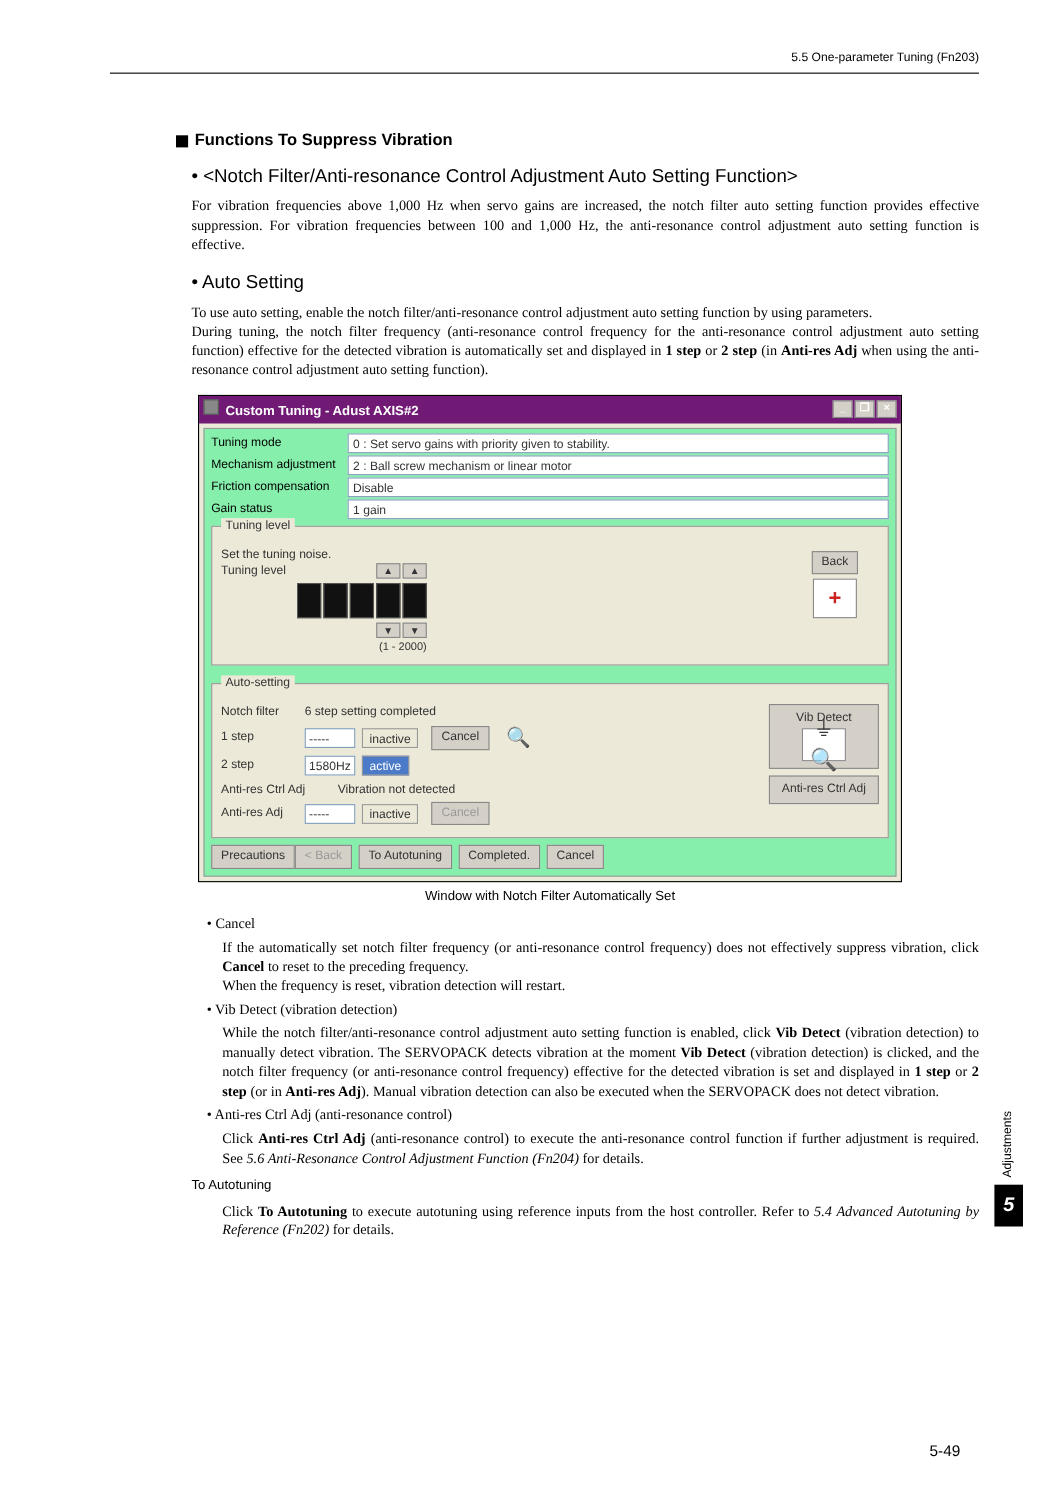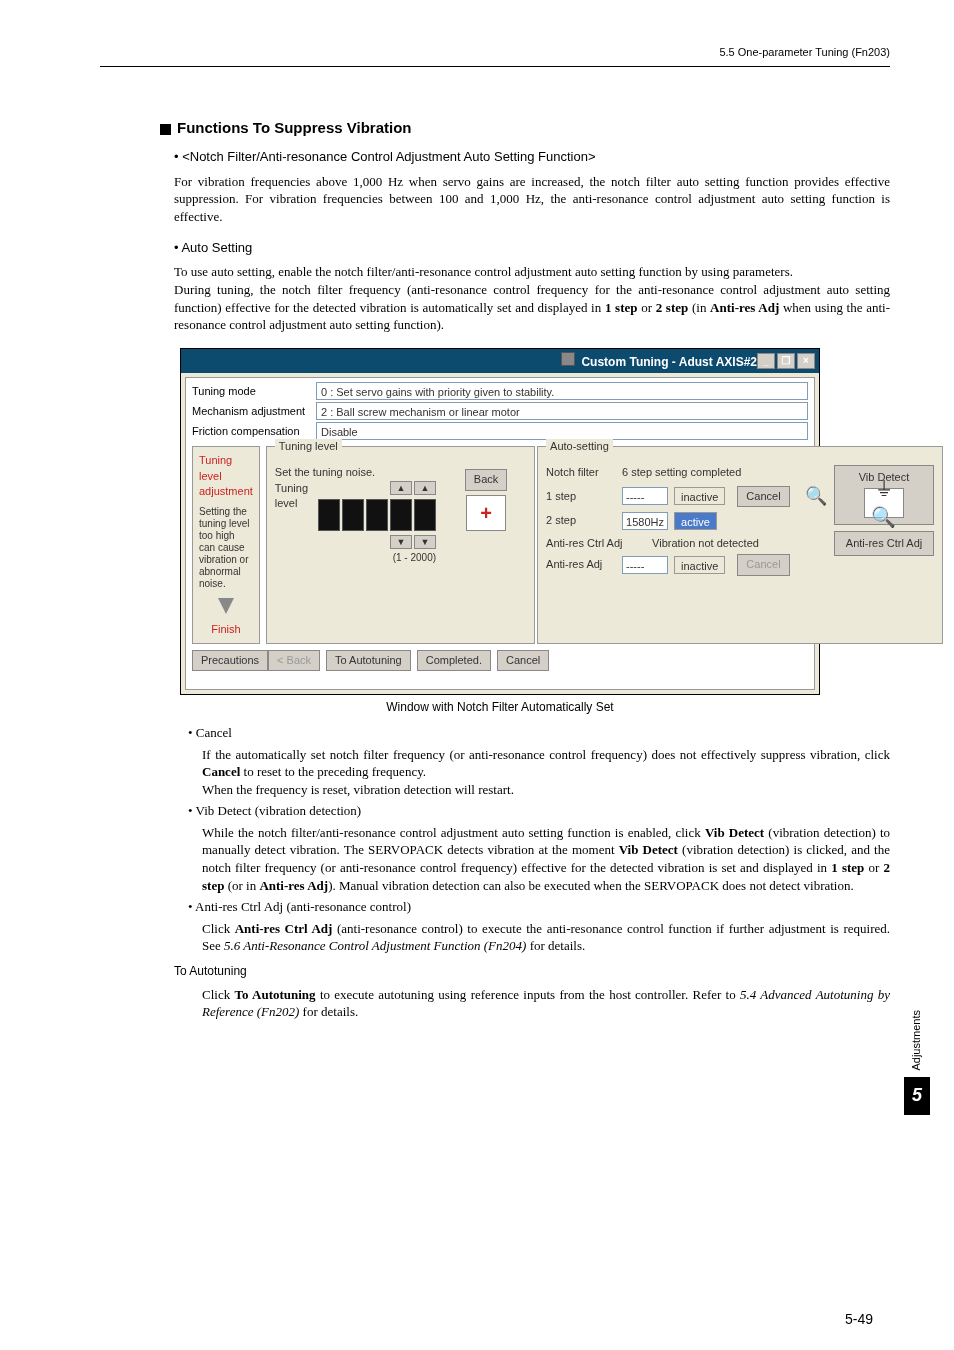--- a/index.html
+++ b/index.html
@@ -25,21 +25,21 @@
   .content { padding-left: 60px; }
   .h2 {
     font-family: Arial, sans-serif;
     font-size: 15px;
     font-weight: bold;
     margin-bottom: 10px;
   }
   .bullet-block { margin-left: 14px; margin-bottom: 14px; }
   .bullet-title {
     font-family: Arial, sans-serif;
-    font-size: 13px;
+    font-size: 17px;
     margin-bottom: 6px;
   }
   .para {
     font-family: "Times New Roman", serif;
     font-size: 13px;
     line-height: 1.35;
     text-align: justify;
   }
   .para b { font-weight: bold; }
   .para i { font-style: italic; }
@@ -50,43 +50,43 @@
   .win {
     width: 640px;
     border: 1px solid #000;
     background: #ece9d8;
     font-family: Tahoma, Arial, sans-serif;
     font-size: 11px;
     margin: 12px 0 4px 20px;
     color: #333;
   }
   .titlebar {
-    background: #0c4a6e;
+    background: #701a75;
     color: #fff;
     padding: 3px 4px;
     display: flex;
     align-items: center;
-    justify-content: flex-end;
+    justify-content: space-between;
     font-weight: bold;
     font-size: 12px;
   }
   .titlebar .icon {
     width: 14px; height: 14px; background: #888; display: inline-block; margin-right: 6px;
     border: 1px solid #555;
   }
   .winbtns { display: flex; gap: 2px; }
   .winbtn {
     width: 18px; height: 16px;
     background: #d4d0c8;
     border: 1px solid #888;
     font-size: 10px;
     text-align: center;
     line-height: 14px;
   }
-  .wclient { border: 1px solid #999; margin: 4px; background: #ffffff; padding: 4px 6px 18px 6px; }
+  .wclient { border: 1px solid #999; margin: 4px; background: #86efac; padding: 4px 6px 6px 6px; }
   .frow { display: flex; align-items: center; margin-bottom: 2px; }
   .flabel { width: 124px; color: #000; }
   .finput {
     flex: 1;
     background: #fff;
     border: 1px solid #7f9db9;
     padding: 1px 4px;
     height: 18px;
     line-height: 16px;
     overflow: hidden;
@@ -104,22 +104,22 @@
     width: 0; height: 0;
     border-left: 8px solid transparent;
     border-right: 8px solid transparent;
     border-top: 16px solid #888;
     margin: 8px auto;
   }
   .finish { text-align: center; color: #c22; }
   .midgroup {
     flex: 1;
     display: flex;
-    flex-direction: row;
-    gap: 2px;
+    flex-direction: column;
+    gap: 16px;
   }
   .groupbox {
     border: 1px solid #999;
     padding: 18px 8px 8px 8px;
     position: relative;
     background: #ece9d8;
   }
   .groupbox .legend {
     position: absolute;
     top: -8px; left: 8px;
@@ -285,28 +285,26 @@
           <div class="finput">0 : Set servo gains with priority given to stability.</div>
         </div>
         <div class="frow">
           <div class="flabel">Mechanism adjustment</div>
           <div class="finput">2 : Ball screw mechanism or linear motor</div>
         </div>
         <div class="frow">
           <div class="flabel">Friction compensation</div>
           <div class="finput">Disable</div>
         </div>
+        <div class="frow">
+          <div class="flabel">Gain status</div>
+          <div class="finput">1 gain</div>
+        </div>
 
         <div class="lower">
-          <div class="leftcol">
-            <div class="adj-title">Tuning level adjustment</div>
-            <div class="adj-note">Setting the tuning level too high can cause vibration or abnormal noise.</div>
-            <div class="arrow-down"></div>
-            <div class="finish">Finish</div>
-          </div>
 
           <div class="midgroup">
             <div class="groupbox">
               <div class="legend">Tuning level</div>
               <div class="tuning-body">
                 <div class="tuning-left">
                   <div>Set the tuning noise.</div>
                   <div style="display:flex; gap:10px; align-items:flex-start;">
                     <div>Tuning level</div>
                     <div>

